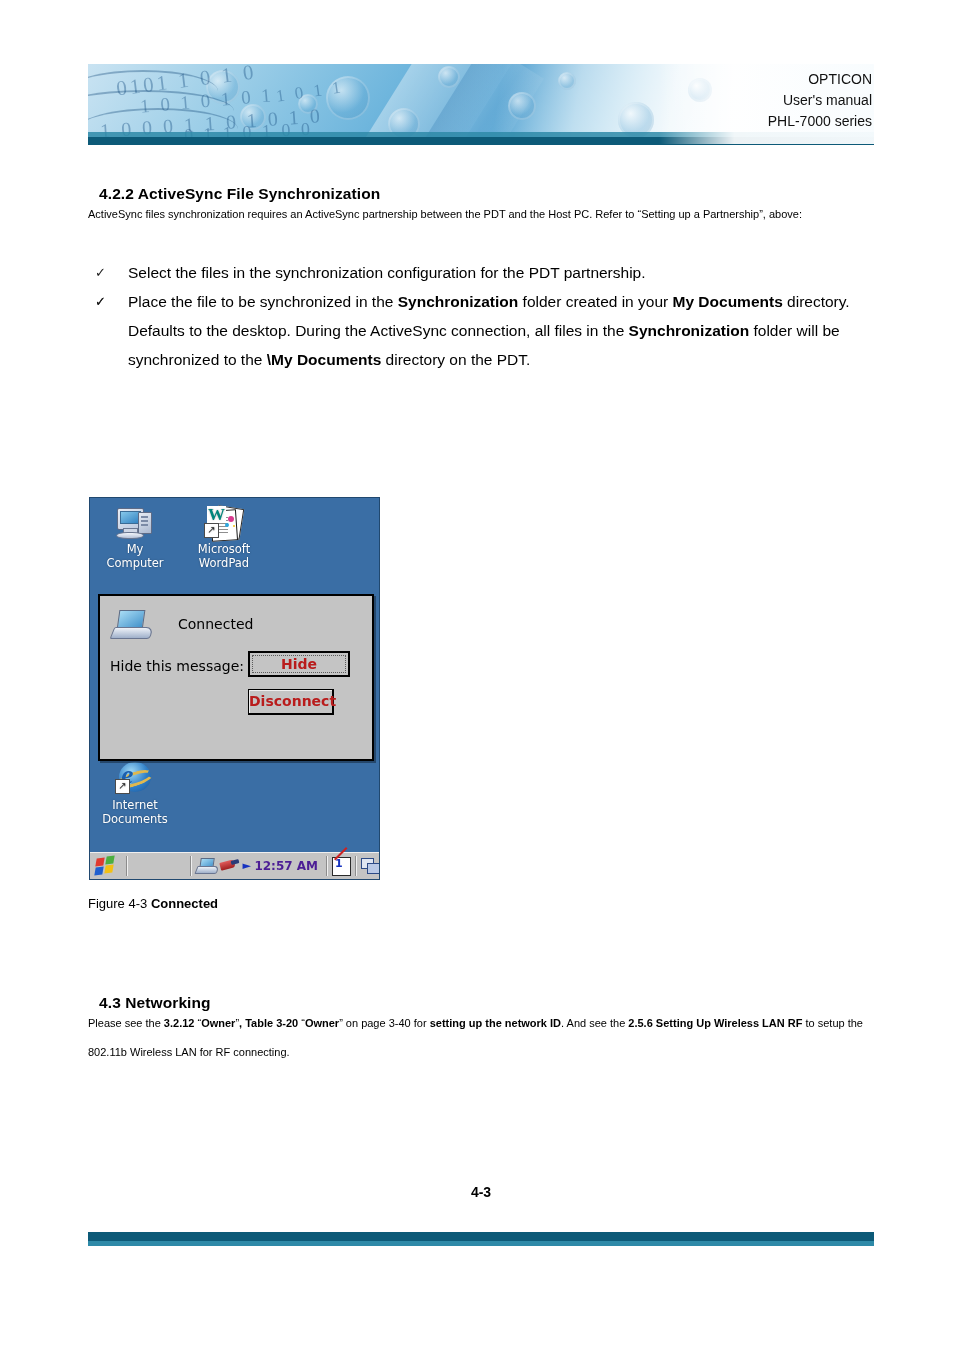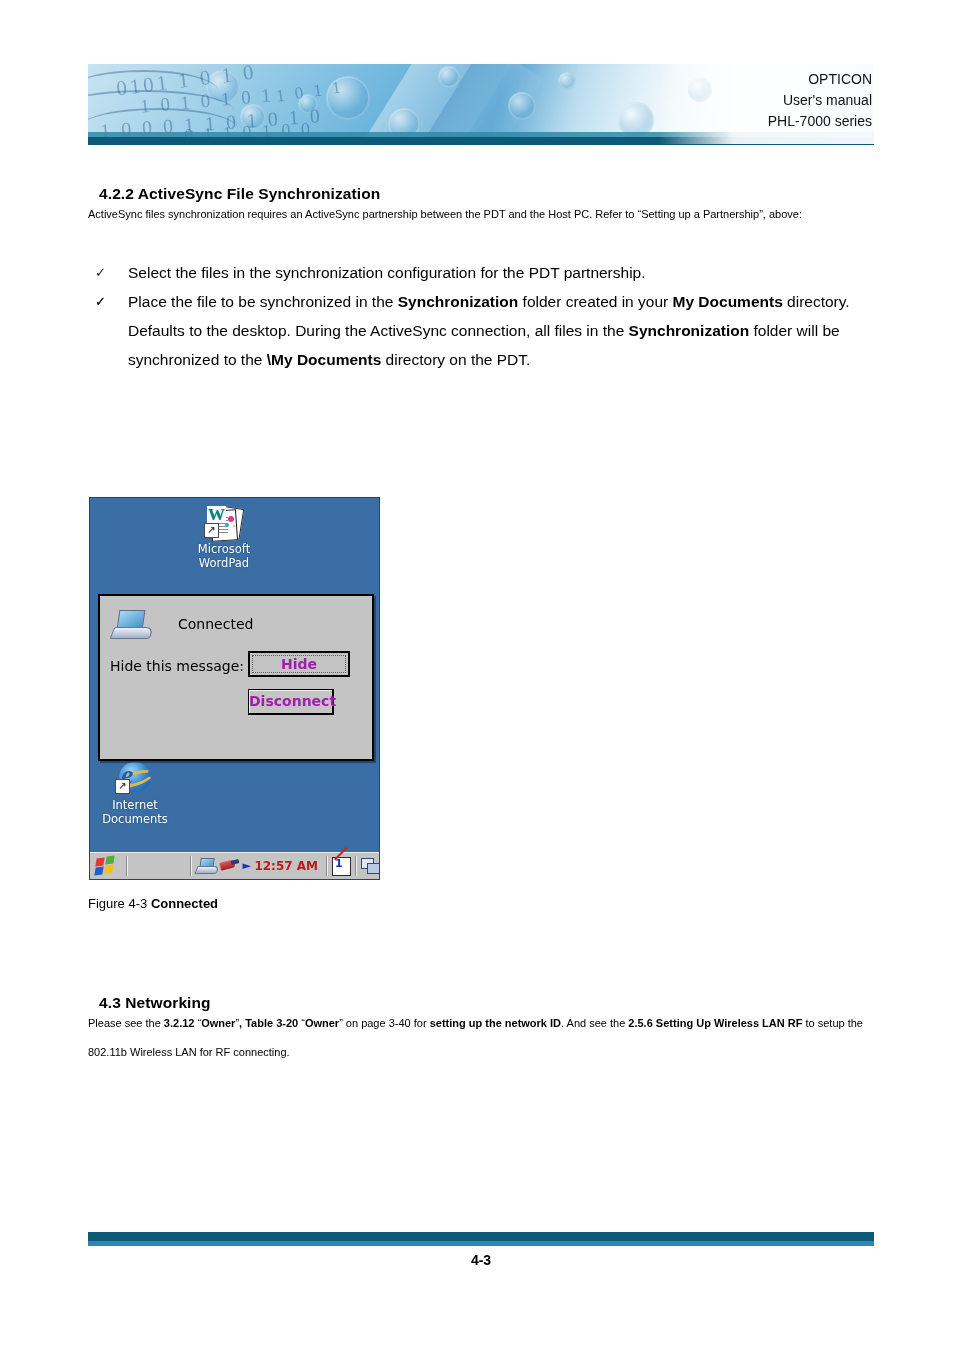--- a/index.html
+++ b/index.html
@@ -313,21 +313,21 @@
   }
   .dlg-hidelabel {
     position: absolute; left: 10px; top: 62px;
     font: 14px "DejaVu Sans", sans-serif; color: #000;
   }
   .btn {
     position: absolute;
     font: bold 14px "DejaVu Sans", sans-serif;
     text-align: center;
     background: #c4c4c4;
-    color: #a21caf;
+    color: #b91c1c;
     box-sizing: border-box;
   }
   #btn-hide {
     left: 148px; top: 55px; width: 102px; height: 26px; line-height: 22px;
     border: 2px solid #000000;
     outline: 1px dotted #5a5a5a;
     outline-offset: -5px;
   }
   #btn-disconnect {
     left: 148px; top: 93px; width: 86px; height: 26px; line-height: 22px;
@@ -364,21 +364,21 @@
      background:linear-gradient(145deg,#a8dcf5,#3e8ec8); border:1px solid #5a6b86; transform:skewX(-8deg);}
   .tray-laptop .lt2b{ position:absolute; left:0; top:10px; width:20px; height:6px;
      background:linear-gradient(180deg,#eef2f8,#9fb0ca); border:1px solid #6a7691;
      border-radius:1px 5px 2px 1px; transform:skewX(-22deg);}
   .tray-plug .pg1{ position:absolute; left:1px; top:5px; width:15px; height:8px;
      background:linear-gradient(180deg,#e05b5b,#a01f1f); transform: rotate(-14deg);
      border-radius: 2px 7px 7px 2px;}
   .tray-plug .pg2{ position:absolute; left:12px; top:4px; width:8px; height:4px;
      background:#2a3b78; transform: rotate(-14deg); border-radius:1px;}
   .tray-arrow { width:8px; color:#1733c0; font-size:11px; line-height:20px; }
-  .tb-time { font: bold 12px "DejaVu Sans", sans-serif; color:#b91c1c; padding: 0 4px; white-space:nowrap; }
+  .tb-time { font: bold 12px "DejaVu Sans", sans-serif; color:#4c1d95; padding: 0 4px; white-space:nowrap; }
   .tray-note{ width:17px; height:17px; background:#ffffff; border:1px solid #2a2a2a; position:relative; }
   .tray-note:before{ content:"1"; position:absolute; left:2px; top:-1px; font:bold 11px "DejaVu Sans",sans-serif; color:#1733c0; }
   .tray-note:after{ content:""; position:absolute; left:1px; top:1px; width:17px; height:2px; background:#cc2222; transform: rotate(-45deg); transform-origin: left top;}
   .tray-stack{ width:18px; height:16px; position:relative; }
   .tray-stack i{ position:absolute; display:block; width:11px; height:9px; background:#dfe6f2; border:1px solid #2c4a86;}
   .tray-stack i:nth-child(1){ left:0; top:0; }
   .tray-stack i:nth-child(2){ left:6px; top:5px; background:#b9c9e6; }
 
   
   .caption {
@@ -394,21 +394,21 @@
     background: #0d5a78;
   }
   .ftr-rule-dark {
     position: absolute;
     left: 88px; top: 1241px;
     width: 786px; height: 5px;
     background: #2e8aa8;
   }
   .pagenum {
     position: absolute;
-    left: 88px; top: 1252px;
+    left: 88px; top: 1184px;
     width: 786px;
     text-align: center;
     font: bold 14px "Liberation Sans", sans-serif;
   }
 </style>
 </head>
 <body>
 
 <div id="page-header">
   <div class="hdr-art"></div>
@@ -458,20 +458,30 @@
     <span class="ck">✓</span>
   </li>
   <li>
     <span class="ck">✓</span>
     <span><span>Place the file to be synchronized in the </span><span class="b">Synchronization</span><span> folder created in your </span><span class="b">My Documents</span><span> directory. Defaults to the desktop. During the ActiveSync connection, all files in the </span><span class="b">Synchronization</span><span> folder will be synchronized to the </span><span class="b">\My Documents</span><span> directory on the PDT.</span></span>
   </li>
 </ul>
 
 <div id="pda">
 
+  <div class="desk-icon" style="left:2px;top:6px;">
+    <span class="glyph">
+      <span class="ic-monitor"></span>
+      <span class="ic-monstand"></span>
+      <span class="ic-tower"></span>
+      <span class="ic-base"></span>
+    </span>
+    <span>My</span><br>
+    <span>Computer</span>
+  </div>
 
   <div class="desk-icon" style="left:91px;top:6px;">
     <span class="glyph">
       <span class="ic-pageb"></span>
       <span class="ic-pagef"></span>
       <span class="ic-lines"></span>
       <span class="ic-blot"></span>
       <span class="ic-wlet">W</span>
       <span class="shortcut-arrow">↗</span>
     </span>

